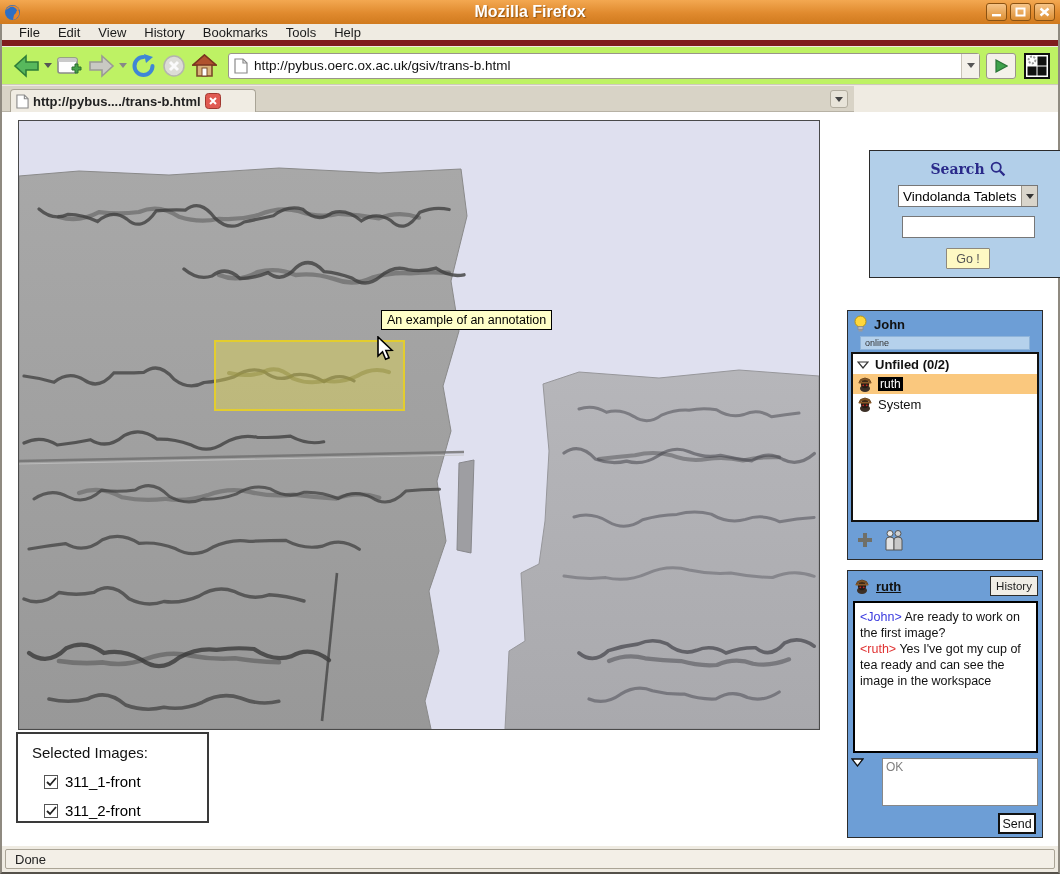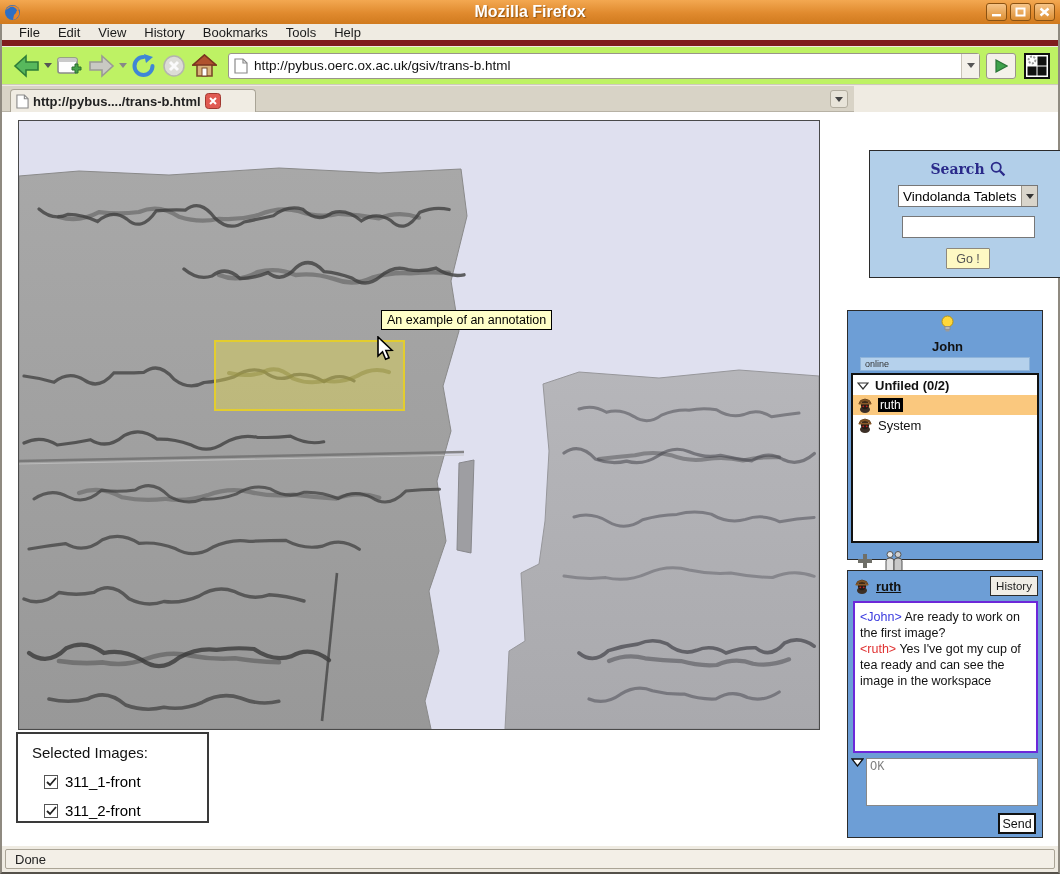--- a/index.html
+++ b/index.html
@@ -54,38 +54,38 @@
   .search-panel { position:absolute; left:845px; top:38px; width:198px; height:128px; background:#b2cfe9; border:1px solid #2b2b2b; text-align:center;margin-left:22px; }
   .search-title { margin-top:10px; font-family:"DejaVu Serif", serif; font-size:14px; font-weight:bold; color:#2a2a8a; display:inline-flex; align-items:center; gap:5px; }
   .search-select { margin:8px auto 0; width:140px; height:22px; background:#fff; border:1px solid #777; display:flex; align-items:center; }
   .search-select .sel-text { flex:1; text-align:left; padding-left:4px; font-size:13.5px; white-space:nowrap; }
   .sel-arrow { width:16px; height:20px; background:#d9d5cb; border-left:1px solid #9a958a; display:flex; align-items:center; justify-content:center; }
   .search-input { display:block; margin:9px auto 0; width:133px; height:22px; border:1px solid #777; background:#fff; font-size:13px; padding:0 3px; }
   .go2-btn { margin-top:10px; width:44px; height:21px; background:#fef9c3; border:1px solid #8e897d; border-radius:1px; font-size:12.5px; color:#555; }
 
   
   .buddy-panel { position:absolute; left:845px; top:198px; width:196px; height:250px; background:#6d9ed6; border:1px solid #2b2b2b; }
-  .buddy-head { display:flex; align-items:center; gap:6px; padding:4px 0 3px 5px; font-weight:bold; color:#111;flex-direction:column; }
+  .buddy-head { display:flex; align-items:center; gap:6px; padding:4px 0 3px 5px; font-weight:bold; color:#111; }
   .presence-bar { margin:0 12px; background:#b5d1ec; border:1px solid #8fb4da; font-size:9px; color:#333; padding:1px 0 1px 4px; }
   .buddy-list { margin:2px 3px 0 3px; height:170px; background:#fff; border:2px solid #111; overflow:hidden; }
   .group-row { display:flex; align-items:center; gap:6px; font-weight:bold; font-size:13px; padding:3px 2px 2px 4px; color:#111; }
   .buddy-row { display:flex; align-items:center; gap:5px; font-size:13px; padding:2px 2px 2px 4px; color:#111; }
   .buddy-row.selected { background:#fac87e; }
   .buddy-row.selected .bname { background:#000; color:#fff; font-size:12px; padding:0 2px; }
   .buddy-actions { display:flex; align-items:center; gap:9px; padding:7px 0 0 8px; }
 
   
   .chat-panel { position:absolute; left:845px; top:458px; width:196px; height:268px; background:#6d9ed6; border:1px solid #2b2b2b; }
   .chat-head { display:flex; align-items:center; gap:6px; padding:5px 4px 3px 6px; }
   .chat-peer { font-weight:bold; text-decoration:underline; color:#111; flex:1; }
   .history-btn { width:48px; height:20px; background:#f0ede6; border:1px solid #2b2b2b; font-size:11.5px; color:#222; }
-  .chat-log { margin:2px 4px 0 5px; height:152px; background:#fff; border:2px solid #6d28d9; padding:6px 4px 0 5px; font-size:12.5px; line-height:16px; color:#111; overflow:hidden; }
+  .chat-log { margin:2px 4px 0 5px; height:152px; background:#fff; border:2px solid #000000; padding:6px 4px 0 5px; font-size:12.5px; line-height:16px; color:#111; overflow:hidden; }
   .sender-john { color:#3a3adf; }
   .sender-ruth { color:#e03232; }
-  .chat-input-row { display:flex; align-items:flex-start; padding:5px 4px 0 3px; gap:2px;font-family:Liberation Mono, monospace; }
+  .chat-input-row { display:flex; align-items:flex-start; padding:5px 4px 0 3px; gap:18px; }
   .chat-input { flex:1; height:48px; background:#fff; border:1px solid #888; font-size:12px; color:#808080; padding:1px 3px; }
   .send-row { text-align:right; padding:7px 6px 0 0; }
   .send-btn { width:38px; height:21px; background:#fff; border:2px solid #111; font-size:12.5px; color:#111; }
 
   
   .statusbar { position:absolute; left:0; top:846px; width:1056px; height:26px; background:#efebe2; display:flex; align-items:center; padding:0 3px; }
   .status-field { flex:1; height:20px; border:1px solid #aaa496; border-radius:2px; background:#f3efe7; display:flex; align-items:center; padding-left:9px; color:#222; font-size:13px; }
 </style>
 </head>
 <body>

